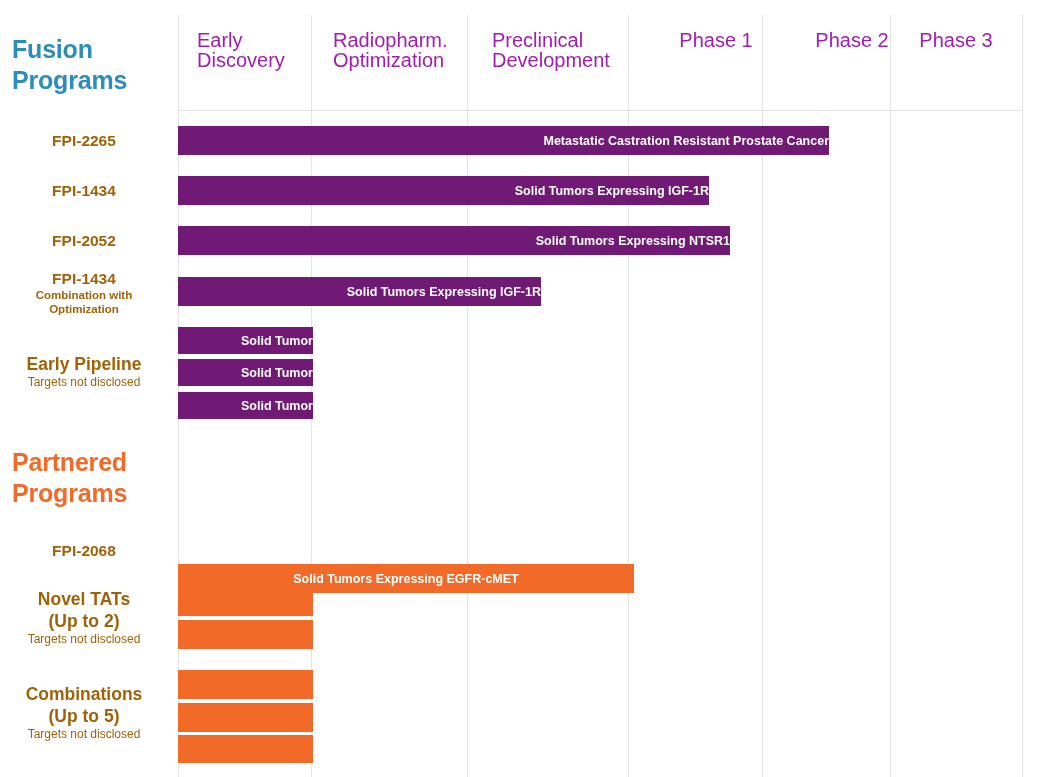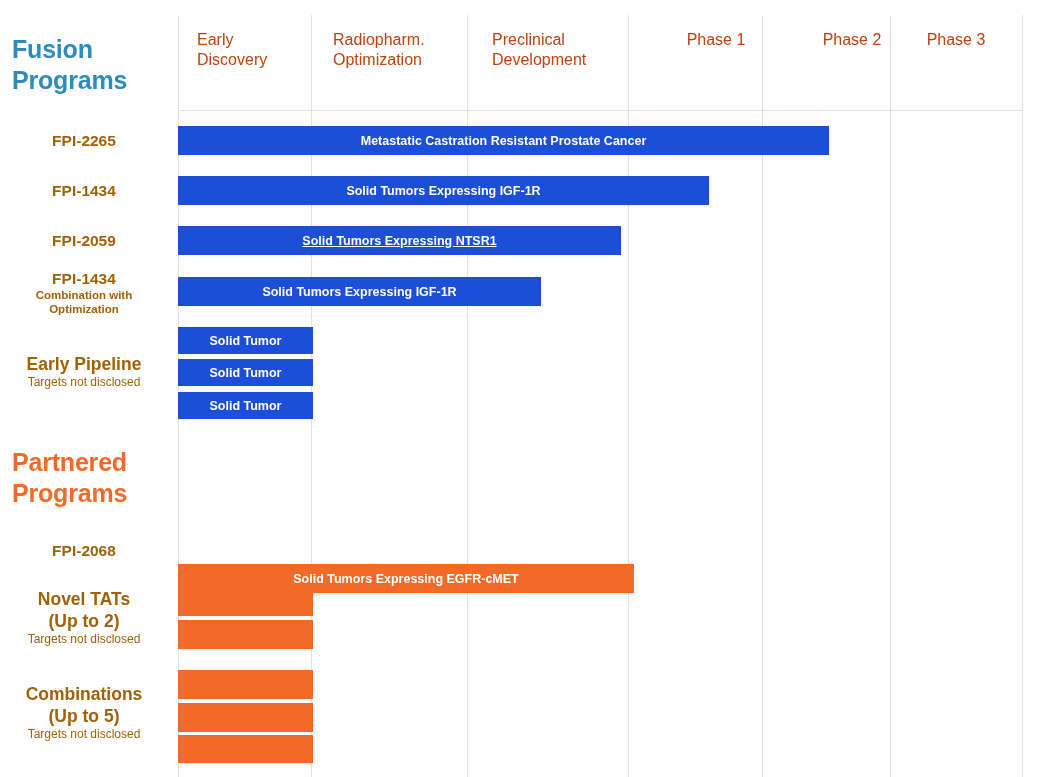--- a/index.html
+++ b/index.html
@@ -35,23 +35,23 @@
   .hline {
     position: absolute;
     height: 1px;
     background: #e3e3e3;
   }
 
   
   .col-header {
     position: absolute;
     top: 30px;
-    font-size: 16px;
+    font-size: 20px;
     line-height: 20px;
-    color: #c2410c;
+    color: #a21caf;
     font-weight: 400;
     white-space: pre-line;
   }
   .col-header.centered {
     text-align: center;
   }
 
   
   .section-title {
     position: absolute;
@@ -100,21 +100,21 @@
     position: absolute;
     display: flex;
     align-items: center;
     justify-content: center;
     color: #ffffff;
     font-size: 12.5px;
     font-weight: bold;
     white-space: nowrap;
     overflow: hidden;
   }
-  .bar.blue   { background: #1d4ed8; }
+  .bar.blue   { background: #701a75; justify-content: flex-end; }
   .bar.orange { background: #f26a28; }
   .bar .bar-label { pointer-events: none; }
 </style>
 </head>
 <body>
 
 <div id="pipeline">
 
   <div class="grid-layer">
     <div class="vline" style="left:178px; top:15px; height:762px;"></div>
@@ -144,21 +144,21 @@
 
   <div class="row-label" style="top:131px;">
     <span class="primary">FPI-2265</span>
   </div>
 
   <div class="row-label" style="top:181px;">
     <span class="primary">FPI-1434</span>
   </div>
 
   <div class="row-label" style="top:231px;">
-    <span class="primary">FPI-2059</span>
+    <span class="primary">FPI-2052</span>
   </div>
 
   <div class="row-label" style="top:269px;">
     <span class="primary">FPI-1434</span>
     <span class="sub">Combination with
 Optimization</span>
   </div>
 
   <div class="row-label" style="top:353px;">
     <span class="primary big">Early Pipeline</span>
@@ -182,21 +182,21 @@
   </div>
 
   <div class="bar blue" style="left:178px; top:126px; width:651px; height:29px;">
     <span class="bar-label">Metastatic Castration Resistant Prostate Cancer</span>
   </div>
 
   <div class="bar blue" style="left:178px; top:176px; width:531px; height:29px;">
     <span class="bar-label">Solid Tumors Expressing IGF-1R</span>
   </div>
 
-  <div class="bar blue" style="left:178px; top:226px; width:443px; height:29px;text-decoration:underline;">
+  <div class="bar blue" style="left:178px; top:226px; width:552px; height:29px;">
     <span class="bar-label">Solid Tumors Expressing NTSR1</span>
   </div>
 
   <div class="bar blue" style="left:178px; top:277px; width:363px; height:29px;">
     <span class="bar-label">Solid Tumors Expressing IGF-1R</span>
   </div>
 
   <div class="bar blue" style="left:178px; top:327px; width:135px; height:27px;">
     <span class="bar-label">Solid Tumor</span>
   </div>

